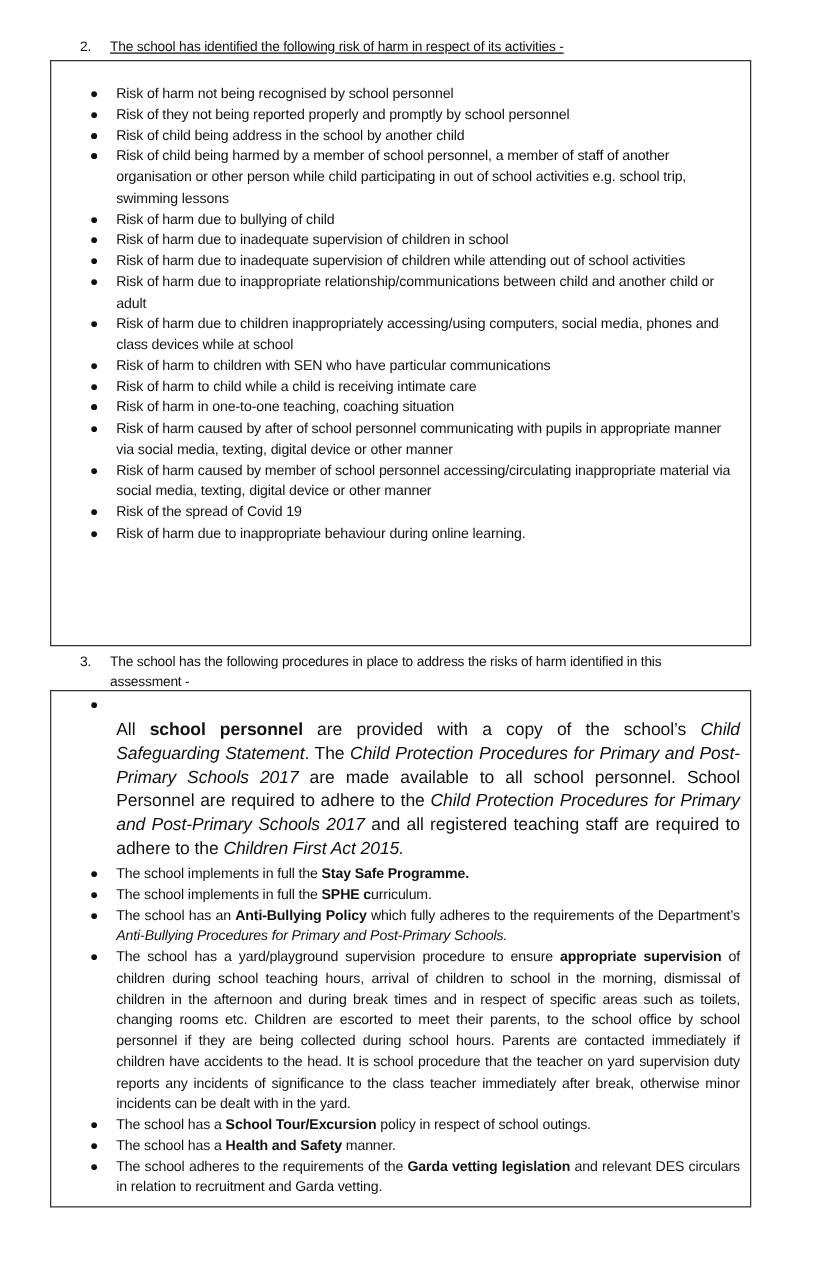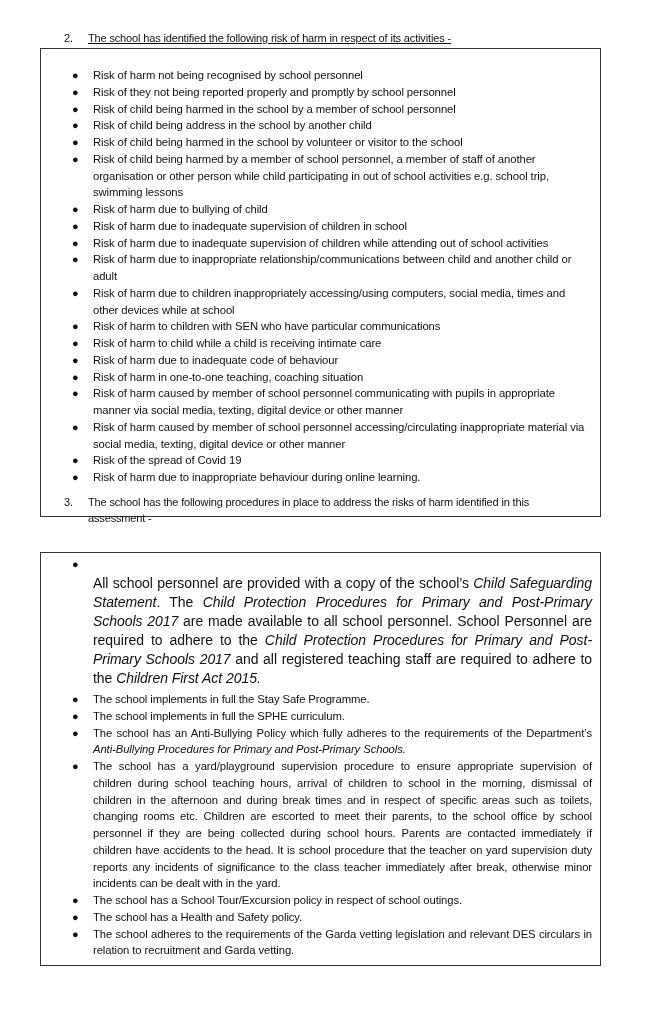--- a/index.html
+++ b/index.html
@@ -27,21 +27,21 @@
       width: 24px;
     }
     .heading-2 {
       left: 64px;
       top: 30px;
       text-decoration: underline;
       white-space: nowrap;
     }
     .heading-3 {
       left: 64px;
-      top: 494px;
+      top: 522px;
       width: 580px;
     }
     .heading-3 .cont {
       display: block;
       padding-left: 24px;
     }
     .box {
       position: absolute;
       left: 40px;
       width: 561px;
@@ -95,48 +95,48 @@
     }
     .box-2 li.big-item .bullet {
       font-size: 11px;
       line-height: 16.75px;
     }
     .box-2 li.big-item .para {
       display: block;
       padding-top: 18px;
       padding-bottom: 3px;
     }
-    b { font-weight: normal; }
+    b { font-weight: bold; }
     i { font-style: italic; }
   </style>
 </head>
 <body>
 
 <div class="heading heading-2">
   <span class="num">2.</span><span>The school has identified the following risk of harm in respect of its activities -</span>
 </div>
 
 <div class="box box-1">
   <ul class="list">
     <li><span class="bullet">●</span><span>Risk of harm not being recognised by school personnel</span></li>
     <li><span class="bullet">●</span><span>Risk of they not being reported properly and promptly by school personnel</span></li>
-    <li><span class="bullet">●</span><span>Risk of child being harmed in the school by a member of school personnel</span></li>
+    <li><span class="bullet">●</span></li>
     <li><span class="bullet">●</span><span>Risk of child being address in the school by another child</span></li>
-    <li><span class="bullet">●</span><span>Risk of child being harmed in the school by volunteer or visitor to the school</span></li>
+    <li><span class="bullet">●</span></li>
     <li><span class="bullet">●</span><span>Risk of child being harmed by a member of school personnel, a member of staff of another organisation or other person while child participating in out of school activities e.g. school trip, swimming lessons</span></li>
     <li><span class="bullet">●</span><span>Risk of harm due to bullying of child</span></li>
     <li><span class="bullet">●</span><span>Risk of harm due to inadequate supervision of children in school</span></li>
     <li><span class="bullet">●</span><span>Risk of harm due to inadequate supervision of children while attending out of school activities</span></li>
     <li><span class="bullet">●</span><span>Risk of harm due to inappropriate relationship/communications between child and another child or adult</span></li>
-    <li><span class="bullet">●</span><span>Risk of harm due to children inappropriately accessing/using computers, social media, times and other devices while at school</span></li>
+    <li><span class="bullet">●</span><span>Risk of harm due to children inappropriately accessing/using computers, social media, phones and class devices while at school</span></li>
     <li><span class="bullet">●</span><span>Risk of harm to children with SEN who have particular communications</span></li>
     <li><span class="bullet">●</span><span>Risk of harm to child while a child is receiving intimate care</span></li>
-    <li><span class="bullet">●</span><span>Risk of harm due to inadequate code of behaviour</span></li>
+    <li><span class="bullet">●</span></li>
     <li><span class="bullet">●</span><span>Risk of harm in one-to-one teaching, coaching situation</span></li>
-    <li><span class="bullet">●</span><span>Risk of harm caused by member of school personnel communicating with pupils in appropriate manner via social media, texting, digital device or other manner</span></li>
+    <li><span class="bullet">●</span><span>Risk of harm caused by after of school personnel communicating with pupils in appropriate manner via social media, texting, digital device or other manner</span></li>
     <li><span class="bullet">●</span><span>Risk of harm caused by member of school personnel accessing/circulating inappropriate material via social media, texting, digital device or other manner</span></li>
     <li><span class="bullet">●</span><span>Risk of the spread of Covid 19</span></li>
     <li><span class="bullet">●</span><span>Risk of harm due to inappropriate behaviour during online learning.</span></li>
   </ul>
 </div>
 
 <div class="heading heading-3">
   <span class="num">3.</span><span>The school has the following procedures in place to address the risks of harm identified in this</span>
   <span class="cont">assessment -</span>
 </div>
@@ -145,16 +145,16 @@
   <ul class="list">
     <li class="big-item">
       <span class="bullet">●</span>
       <span class="para"><span>All </span><b>school personnel</b><span> are provided with a copy of the school’s </span><i>Child Safeguarding Statement</i><span>. The </span><i>Child Protection Procedures for Primary and Post-Primary Schools 2017</i><span> are made available to all school personnel. School Personnel are required to adhere to the </span><i>Child Protection Procedures for Primary and Post-Primary Schools 2017</i><span> and all registered teaching staff are required to adhere to the </span><i>Children First Act 2015.</i></span>
     </li>
     <li><span class="bullet">●</span><span>The school implements in full the </span><b>Stay Safe Programme.</b></li>
     <li><span class="bullet">●</span><span>The school implements in full the </span><b>SPHE c</b><span>urriculum.</span></li>
     <li><span class="bullet">●</span><span>The school has an </span><b>Anti-Bullying Policy</b><span> which fully adheres to the requirements of the Department’s </span><i>Anti-Bullying Procedures for Primary and Post-Primary Schools.</i></li>
     <li><span class="bullet">●</span><span>The school has a yard/playground supervision procedure to ensure </span><b>appropriate supervision</b><span> of children during school teaching hours, arrival of children to school in the morning, dismissal of children in the afternoon and during break times and in respect of specific areas such as toilets, changing rooms etc. Children are escorted to meet their parents, to the school office by school personnel if they are being collected during school hours. Parents are contacted immediately if children have accidents to the head. It is school procedure that the teacher on yard supervision duty reports any incidents of significance to the class teacher immediately after break, otherwise minor incidents can be dealt with in the yard.</span></li>
     <li><span class="bullet">●</span><span>The school has a </span><b>School Tour/Excursion</b><span> policy in respect of school outings.</span></li>
-    <li><span class="bullet">●</span><span>The school has a </span><b>Health and Safety</b><span> policy.</span></li>
+    <li><span class="bullet">●</span><span>The school has a </span><b>Health and Safety</b><span> manner.</span></li>
     <li><span class="bullet">●</span><span>The school adheres to the requirements of the </span><b>Garda vetting legislation</b><span> and relevant DES circulars in relation to recruitment and Garda vetting.</span></li>
   </ul>
 </div>
 
 </body></html>

